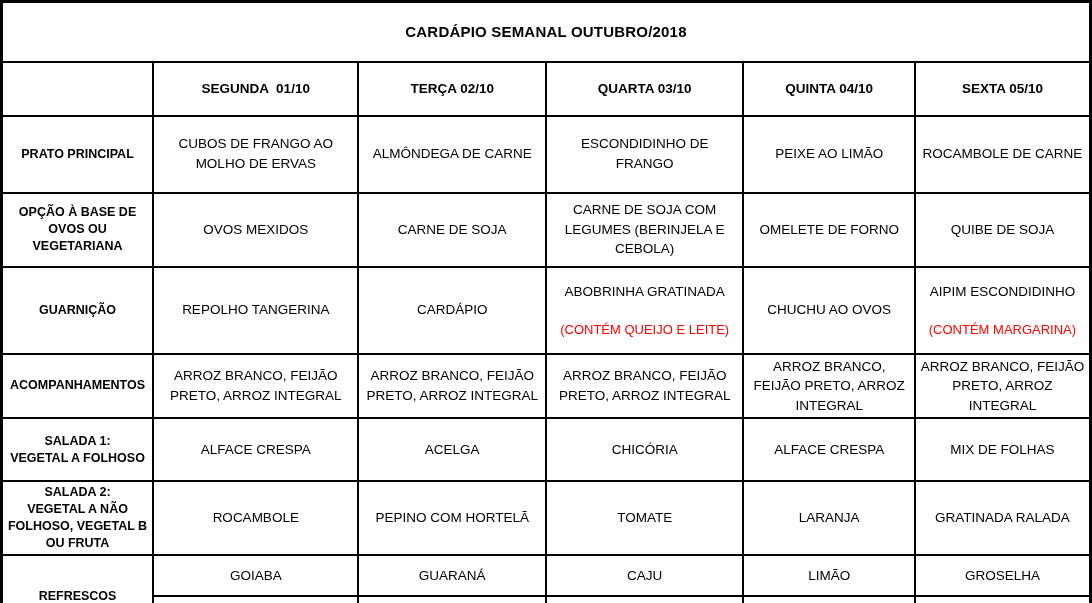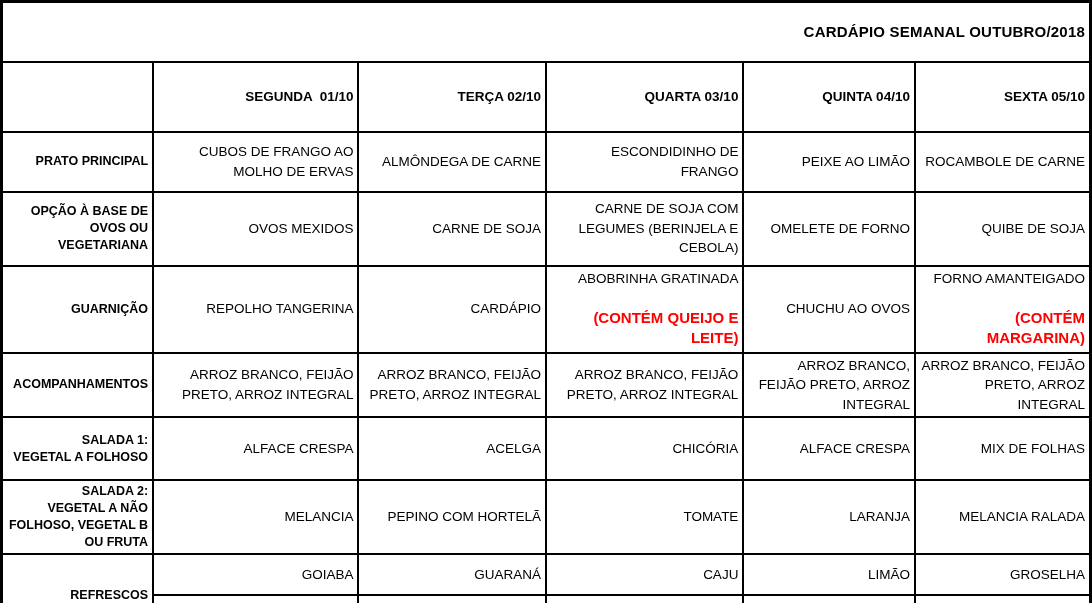--- a/index.html
+++ b/index.html
@@ -9,21 +9,21 @@
     height: 603px;
     border-collapse: collapse;
     table-layout: fixed;
     background: #ffffff;
     font-family: "Liberation Sans", sans-serif;
     color: #000000;
     border: 3px solid #000000;
   }
   table.menu td, table.menu th {
     border: 2px solid #000000;
-    text-align: right;
+    text-align: center;
     vertical-align: middle;
     padding: 2px 4px;
     overflow: hidden;
   }
   .title-cell {
     font-weight: bold;
     font-size: 15px;
     letter-spacing: 0.2px;
   }
   .day-header {
@@ -38,28 +38,28 @@
     white-space: pre-line;
     padding: 2px 3px;
   }
   .data-cell {
     font-weight: normal;
     font-size: 13.5px;
     line-height: 1.45;
   }
   .note {
     color: var(--note-color, #ff0000);
-    font-weight: bold;
-    font-size: 15px;
+    font-weight: normal;
+    font-size: 13px;
     line-height: 1.35;
     margin-top: 19px;
   }
   tr.r-title  { height: 60px; }
-  tr.r-head   { height: 70px; }
-  tr.r-prato  { height: 60px; }
+  tr.r-head   { height: 54px; }
+  tr.r-prato  { height: 77px; }
   tr.r-opcao  { height: 74px; }
   tr.r-guarn  { height: 87px; }
   tr.r-acomp  { height: 57px; }
   tr.r-sal1   { height: 63px; }
   tr.r-sal2   { height: 74px; }
   tr.r-refr1  { height: 41px; }
   tr.r-refr2  { height: 42px; }
 </style>
 </head>
 <body>
@@ -109,21 +109,21 @@
   <tr class="r-guarn">
     <td class="label-cell">GUARNIÇÃO</td>
     <td class="data-cell">REPOLHO TANGERINA</td>
     <td class="data-cell">CARDÁPIO</td>
     <td class="data-cell">
       <div>ABOBRINHA GRATINADA</div>
       <div class="note">(CONTÉM QUEIJO E LEITE)</div>
     </td>
     <td class="data-cell">CHUCHU AO OVOS</td>
     <td class="data-cell">
-      <div>FORNO AMANTEIGADO</div>
+      <div>AIPIM ESCONDIDINHO</div>
       <div class="note">(CONTÉM MARGARINA)</div>
     </td>
   </tr>
 
   <tr class="r-acomp">
     <td class="label-cell">ACOMPANHAMENTOS</td>
     <td class="data-cell">ARROZ BRANCO, FEIJÃO PRETO, ARROZ INTEGRAL</td>
     <td class="data-cell">ARROZ BRANCO, FEIJÃO PRETO, ARROZ INTEGRAL</td>
     <td class="data-cell">ARROZ BRANCO, FEIJÃO PRETO, ARROZ INTEGRAL</td>
     <td class="data-cell">ARROZ BRANCO, FEIJÃO PRETO, ARROZ INTEGRAL</td>
@@ -136,25 +136,25 @@
     <td class="data-cell">ALFACE CRESPA</td>
     <td class="data-cell">ACELGA</td>
     <td class="data-cell">CHICÓRIA</td>
     <td class="data-cell">ALFACE CRESPA</td>
     <td class="data-cell">MIX DE FOLHAS</td>
   </tr>
 
   <tr class="r-sal2">
     <td class="label-cell">SALADA 2:
 VEGETAL A NÃO FOLHOSO, VEGETAL B OU FRUTA</td>
-    <td class="data-cell">MELANCIA</td>
+    <td class="data-cell">ROCAMBOLE</td>
     <td class="data-cell">PEPINO COM HORTELÃ</td>
     <td class="data-cell">TOMATE</td>
     <td class="data-cell">LARANJA</td>
-    <td class="data-cell">MELANCIA RALADA</td>
+    <td class="data-cell">GRATINADA RALADA</td>
   </tr>
 
   <tr class="r-refr1">
     <td class="label-cell" rowspan="2">REFRESCOS</td>
     <td class="data-cell">GOIABA</td>
     <td class="data-cell">GUARANÁ</td>
     <td class="data-cell">CAJU</td>
     <td class="data-cell">LIMÃO</td>
     <td class="data-cell">GROSELHA</td>
   </tr>

